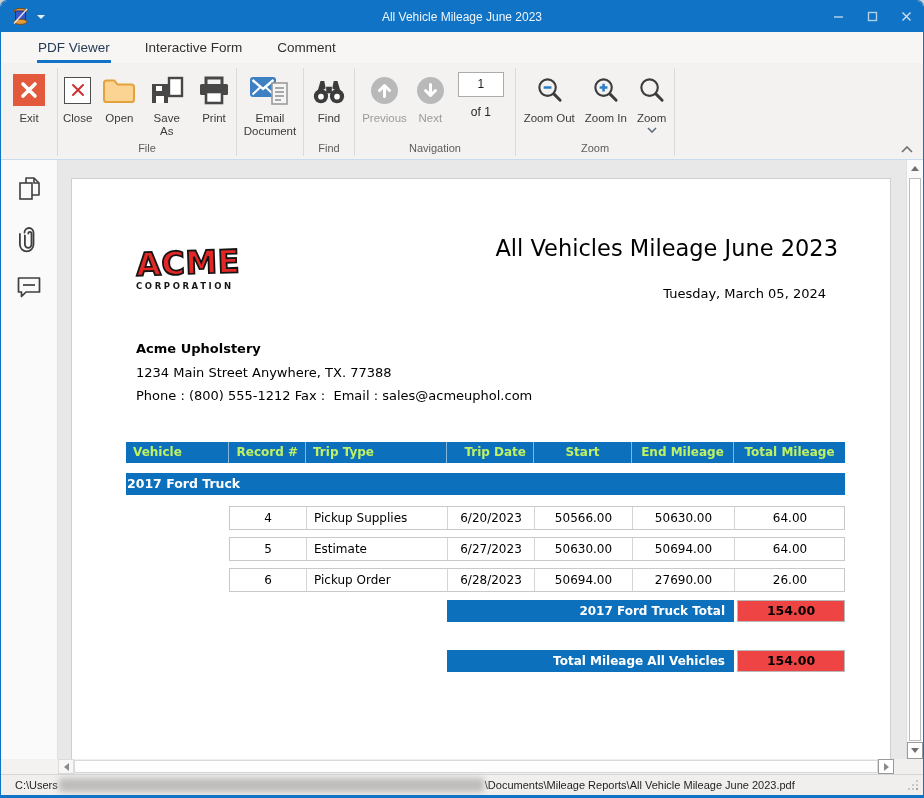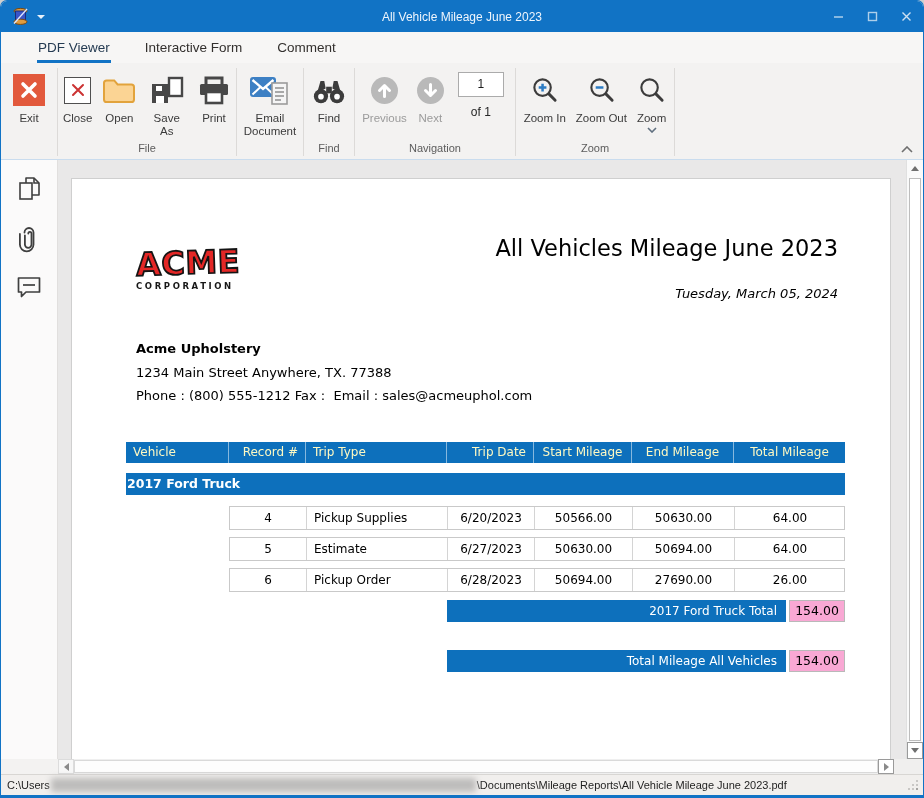--- a/index.html
+++ b/index.html
@@ -59,51 +59,51 @@
   
   .hscroll{ height:15px; background:#efefef; display:flex; align-items:stretch; flex:none; }
   .hs-spacer{ width:57px; background:#f3f2f1; flex:none; }
   .hs-arrow{ width:16px; display:flex; align-items:center; justify-content:center; background:#f7f7f7; border:1px solid #dcdcdc; flex:none; }
   .hs-arrow.hl{ border:1px solid #9a9a9a; background:#fff; }
   .hs-thumb{ flex:1; background:#fdfdfd; border:1px solid #d9d9d9; margin:1px 0; }
   .hs-corner{ width:29px; background:#f0efee; flex:none; }
 
   
   .statusbar{ height:21px; background:#f1efed; border-top:1px solid #d8d6d3; display:flex; align-items:center; font-size:11px; color:#1f1f1f; position:relative; flex:none; }
-  .status-left{ margin-left:6px; white-space:pre; }
+  .status-left{ margin-left:14px; white-space:pre; }
   .blurbox{ width:425px; height:14px; background:#bdbcbb; filter:blur(3px); border-radius:2px; margin:0 1px; }
   .status-path{ white-space:pre; }
   .grip{ position:absolute; right:5px; bottom:5px; width:2px; height:2px; background:#a6a4a2;
          box-shadow:0 -4px #c9c7c5, -4px 0 #c9c7c5, 0 0 #a6a4a2, -4px -4px #c9c7c5, -8px 0 #c9c7c5, 0 -8px #c9c7c5; }
 
   
   .page{ position:absolute; left:13px; top:18px; width:820px; height:583px; background:#fff; border:1px solid #cfcfcf; font-family:"DejaVu Sans", sans-serif; color:#000; }
   .logo{ position:absolute; left:64px; top:68px; }
   .logo-acme{ font-weight:bold; font-size:32px; line-height:1; color:#e32726; -webkit-text-stroke:1.8px #141414; letter-spacing:0.5px; transform:rotate(-2deg); display:inline-block; }
   .logo-corp{ font-size:8.5px; font-weight:bold; color:#171717; letter-spacing:2.6px; margin-top:2px; }
   .pdf-title{ position:absolute; top:56px; right:52px; font-size:22.5px; color:#010101; }
-  .pdf-date{ position:absolute; top:107px; right:52px; font-size:13px;font-style:italic; }
+  .pdf-date{ position:absolute; top:107px; right:64px; font-size:13px; }
   .co-name{ position:absolute; left:64px; top:162px; font-size:13px; font-weight:bold; }
   .co-addr{ position:absolute; left:64px; top:186px; font-size:13px; }
   .co-contact{ position:absolute; left:64px; top:209px; font-size:13px; white-space:pre; }
 
   .pdf-table{ position:absolute; left:54px; top:263px; width:719px; font-size:12px; }
-  .thead{ display:grid; grid-template-columns:103px 77px 141px 87px 98px 102px 111px; background:#0d70bc; color:#fef9c3; font-weight:normal; height:21px; line-height:21px; }
+  .thead{ display:grid; grid-template-columns:103px 77px 141px 87px 98px 102px 111px; background:#0d70bc; color:#bef264; font-weight:bold; height:21px; line-height:21px; }
   .thead .c{ border-right:1px solid rgba(255,255,255,.5); padding:0 7px; overflow:hidden; }
   .thead .c:last-child{ border-right:none; }
   .al{ text-align:left; } .ar{ text-align:right; } .ac{ text-align:center; }
   .tgroup{ margin-top:10px; height:22px; line-height:22px; background:#0d70bc; color:#fff; font-weight:bold; padding-left:1px; font-size:12.5px; }
   .trow{ margin-left:103px; margin-top:7px; height:24px; display:grid; grid-template-columns:77px 141px 87px 98px 102px 110px; border:1px solid #c9c9c9; background:#fff; line-height:22px; }
   .trow.first{ margin-top:11px; }
   .trow .c{ border-right:1px solid #d4d4d4; padding:0 7px; overflow:hidden; }
   .trow .c:last-child{ border-right:none; }
   .ttotal{ margin-top:8px; margin-left:321px; display:flex; height:22px; }
   .ttotal.grand{ margin-top:28px; }
-  .tbar{ width:339px; background:#0d70bc; color:#fff; font-weight:normal; text-align:right; line-height:22px; padding-right:9px; }
-  .tval{ margin-left:3px; flex:1; border:1px solid #b9b9b9; background:#f9a8d4; text-align:center; font-weight:normal; font-size:12.5px; line-height:20px; }
+  .tbar{ width:287px; background:#0d70bc; color:#fff; font-weight:bold; text-align:right; line-height:22px; padding-right:9px; }
+  .tval{ margin-left:3px; flex:1; border:1px solid #b9b9b9; background:#ef4444; text-align:center; font-weight:bold; font-size:12.5px; line-height:20px; }
 
   svg{ display:block; }
 </style>
 </head>
 <body>
 
 <div class="window">
 
   <div class="titlebar">
     <div class="tb-title">All Vehicle Mileage June 2023</div>
@@ -289,37 +289,37 @@
     <div class="rsep"></div>
 
     <div class="rgroup" style="width:158px;">
       <div class="rbtns">
         <div class="rbtn">
           <div class="ricon">
               <span>
             <svg width="29" height="29" viewBox="0 0 30 30">
               <circle cx="13" cy="12" r="8.5" fill="none" stroke="#3c3c3c" stroke-width="2.2"></circle>
               <path d="M19.5 18.5 L26 25" stroke="#3c3c3c" stroke-width="3" stroke-linecap="round"></path>
-              <path d="M9 12 h8 M13 8 v8" stroke="#2d7cc4" stroke-width="2.6"></path>
-            </svg>
-          </span>
-            </div>
-          <div class="rlabel">Zoom In</div>
+              <path d="M9 12 h8" stroke="#2d7cc4" stroke-width="2.6"></path>
+            </svg>
+          </span>
+            </div>
+          <div class="rlabel">Zoom Out</div>
         </div>
         <div class="rbtn">
           <div class="ricon">
               <span>
             <svg width="29" height="29" viewBox="0 0 30 30">
               <circle cx="13" cy="12" r="8.5" fill="none" stroke="#3c3c3c" stroke-width="2.2"></circle>
               <path d="M19.5 18.5 L26 25" stroke="#3c3c3c" stroke-width="3" stroke-linecap="round"></path>
-              <path d="M9 12 h8" stroke="#2d7cc4" stroke-width="2.6"></path>
-            </svg>
-          </span>
-            </div>
-          <div class="rlabel">Zoom Out</div>
+              <path d="M9 12 h8 M13 8 v8" stroke="#2d7cc4" stroke-width="2.6"></path>
+            </svg>
+          </span>
+            </div>
+          <div class="rlabel">Zoom In</div>
         </div>
         <div class="rbtn">
           <div class="ricon">
               <span>
             <svg width="29" height="29" viewBox="0 0 30 30">
               <circle cx="13" cy="12" r="8.5" fill="none" stroke="#3c3c3c" stroke-width="2.2"></circle>
               <path d="M19.5 18.5 L26 25" stroke="#3c3c3c" stroke-width="3" stroke-linecap="round"></path>
             </svg>
           </span>
             </div>

